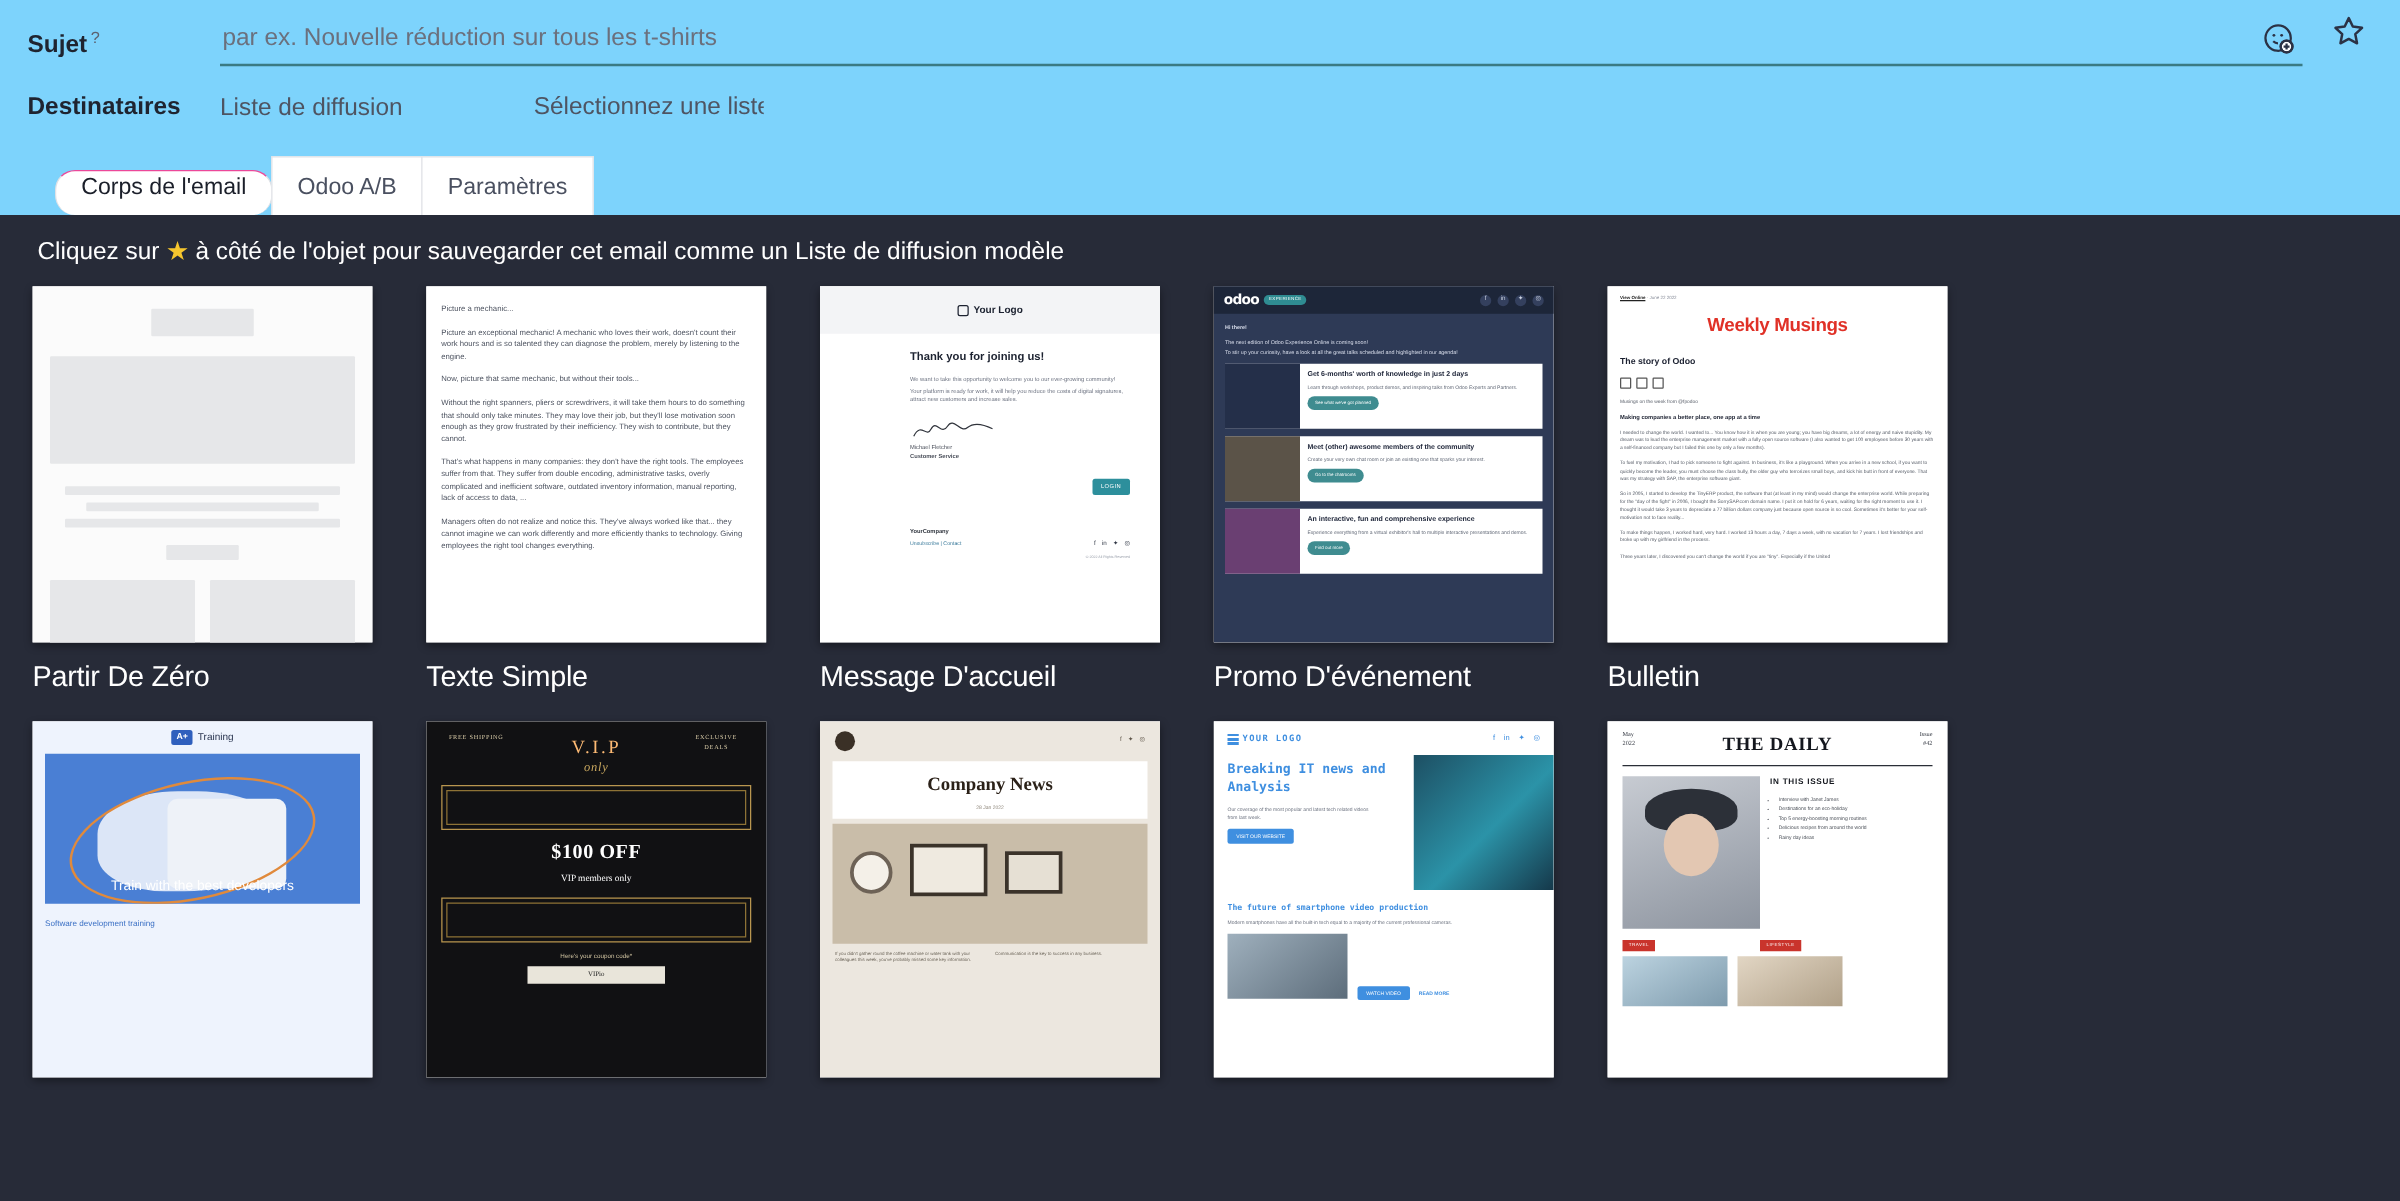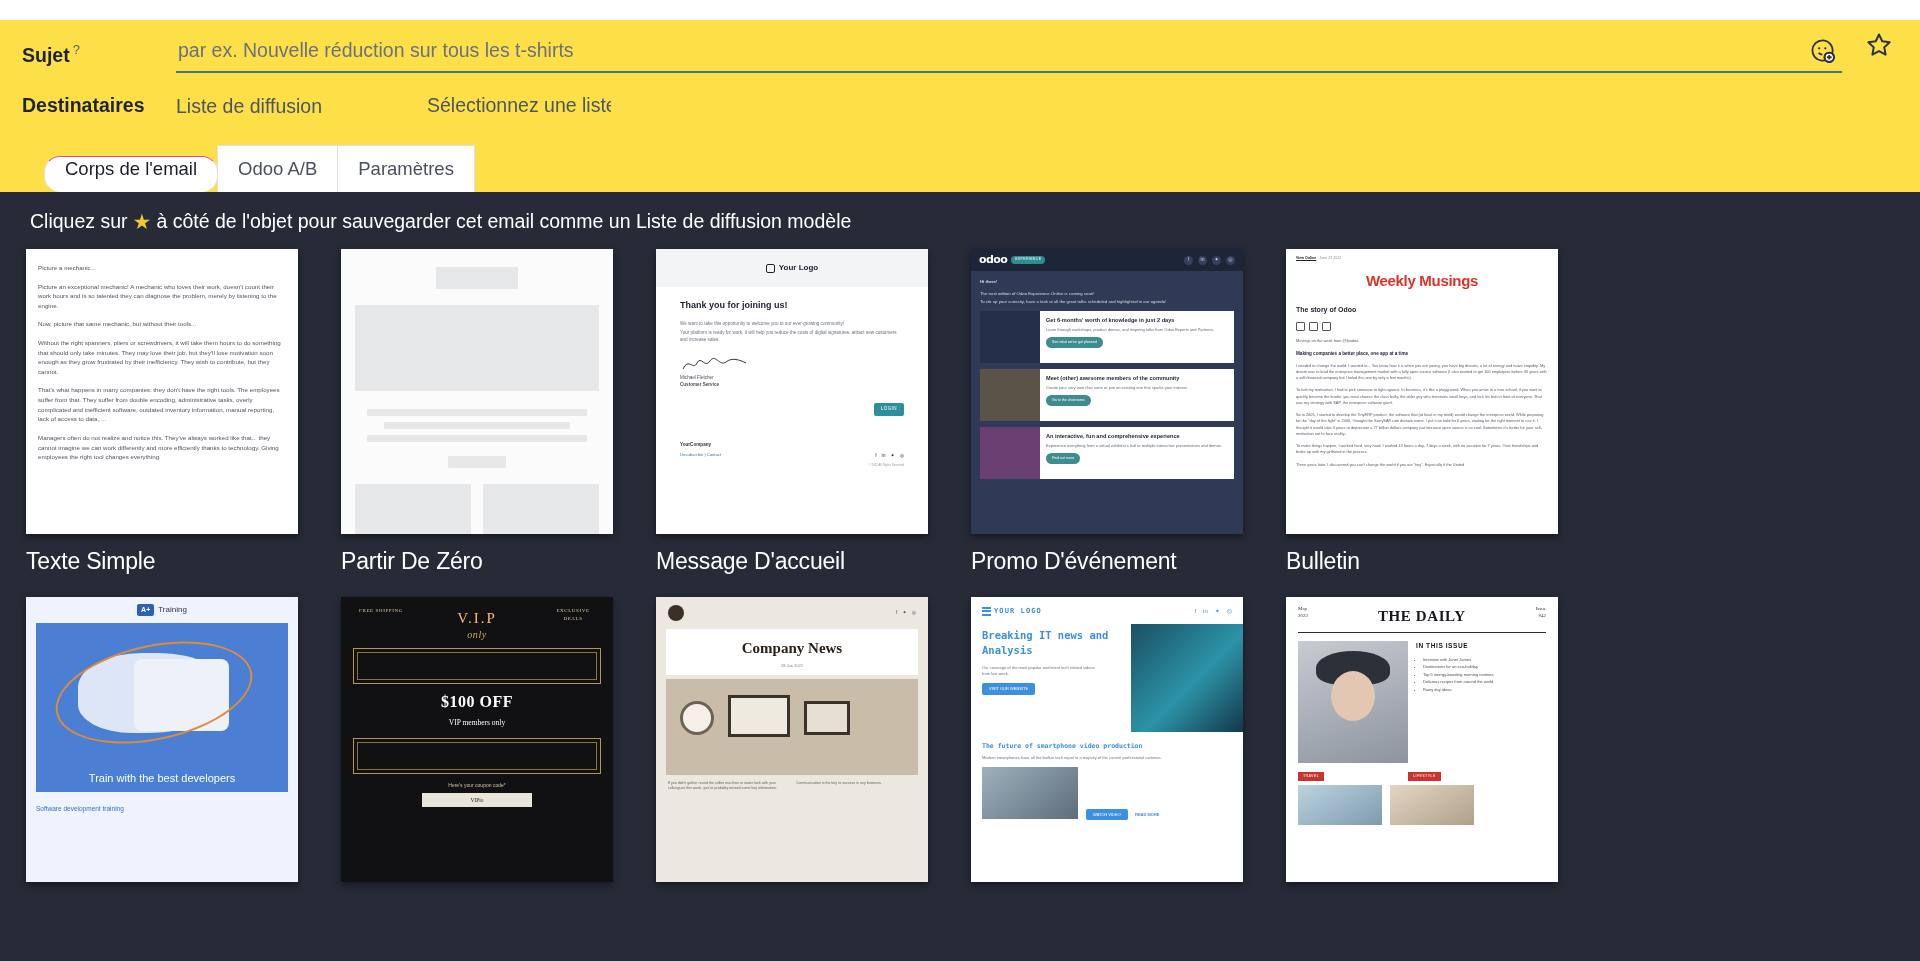--- a/index.html
+++ b/index.html
@@ -9,24 +9,23 @@
     width: 1920px; height: 961px;
     overflow: hidden;
     font-family: "Liberation Sans", "DejaVu Sans", sans-serif;
     background: #ffffff;
     color: #2b2f3a;
   }
   .app { width: 1920px; height: 961px; position: relative; display: flex; flex-direction: column; }
 
   
   .form-area {
-    background: #fde047;
+    background: #7dd3fc;
     padding: 14px 22px 0 22px;
     flex: 0 0 auto;
-    margin-top: 20px;
   }
   .field-row {
     display: flex;
     align-items: flex-start;
     min-height: 42px;
   }
   .field-label {
     font-weight: 700;
     font-size: 19.5px;
     color: #1f2430;
@@ -181,21 +180,21 @@
   .t-plain { padding: 14px 12px; background:#fff; }
   .t-plain p { margin: 0 0 9px 0; font-size: 6.2px; line-height: 1.55; color: #4d5360; }
 
   
   .t-scratch { background:#fbfbfb; padding: 12px 14px; }
   .blk { background: #e6e7e9; border-radius: 1px; }
 
   
   .t-welcome { background:#fff; }
   .t-welcome .wl-head { background:#f3f4f6; height: 38px; display:flex; align-items:center; justify-content:center; gap:4px; }
-  .t-welcome .wl-body { padding: 12px 24px; }
+  .t-welcome .wl-body { padding: 12px 24px; margin-left: 48px; }
   .t-welcome h4 { margin: 0 0 8px 0; font-size: 9px; color:#1c2230; }
   .t-welcome p { margin:0 0 3px 0; font-size:4.6px; color:#6c7280; }
   .wl-btn { background:#2d8f9c; color:#fff; font-size:4.6px; padding:3px 7px; display:inline-block; border-radius:2px; letter-spacing:.4px;}
 
   
   .t-event { background:#2e3a56; height:100%; }
   .ev-bar { background:#1d2639; height:22px; display:flex; align-items:center; padding:0 8px; justify-content:space-between;}
   .ev-logo { color:#fff; font-weight:700; font-size:11px; letter-spacing:-.6px; font-family:"DejaVu Sans", sans-serif;}
   .ev-pill { background:#2f8c92; color:#fff; font-size:3.6px; padding:1.5px 4px; border-radius:6px; margin-left:4px; letter-spacing:.3px;}
   .ev-socials { display:flex; gap:5px; }
@@ -217,21 +216,21 @@
   .nw-icons { display:flex; gap:4px; margin-bottom:7px;}
   .nw-icons i { width:9px;height:9px;border:1px solid #555;border-radius:1px;display:inline-block;}
   .nw-p { font-size:3.9px; color:#555b66; margin:0 0 6px; line-height:1.6;}
   .nw-h { font-size:4.6px; font-weight:700; color:#1b2030; margin:0 0 5px;}
 
   
   .t-train { background:#eef3fd; height:100%;}
   .tr-head { height:26px; display:flex; align-items:center; justify-content:center; gap:4px;}
   .tr-badge { background:#2f5fbd; color:#fff; font-size:7px; font-weight:700; padding:1px 4px; border-radius:2px;}
   .tr-badge-t { color:#2a3550; font-size:8px;}
-  .tr-hero { margin:0 10px; background:#4a7fd4; height:169px; position:relative; overflow:hidden;}
+  .tr-hero { margin:0 10px; background:#4a7fd4; height:120px; position:relative; overflow:hidden;}
   .tr-ellipse { position:absolute; width:200px; height:95px; border:2.5px solid #e08a3c; border-radius:50%; left:18px; top:22px; transform:rotate(-12deg);}
   .tr-blob { position:absolute; width:150px;height:80px; background:#dce6f7; border-radius:48% 52% 60% 40%; left:42px; top:30px;}
   .tr-blob2 { position:absolute; width:95px;height:72px; background:#eef2f8; border-radius:8px; left:98px; top:36px;}
   .tr-cap { color:#fff; text-align:center; font-size:11px; padding:10px 0 0;}
   .tr-sub { color:#3a6fc4; font-size:6.5px; padding:12px 10px 0;}
 
   
   .t-vip { background:#111113; height:100%; color:#e9d9b0; position:relative;}
   .vip-row { display:flex; justify-content:space-between; align-items:flex-start; padding:10px 14px 0; font-size:5px; letter-spacing:.6px; font-family:"Liberation Serif", serif; color:#d8cba8;}
   .vip-center { text-align:center; }
@@ -351,49 +350,49 @@
     <div class="gallery-note">
       <span>Cliquez sur</span>
       <span class="star-inline">★</span>
       <span>à côté de l'objet pour sauvegarder cet email comme un Liste de diffusion modèle</span>
     </div>
 
     <div class="grid">
 
       <div class="card">
         <div class="thumb">
-          <div class="mini t-plain">
-            <p>Picture a mechanic...</p>
-            <p>Picture an exceptional mechanic! A mechanic who loves their work, doesn't count their work hours and is so talented they can diagnose the problem, merely by listening to the engine.</p>
-            <p>Now, picture that same mechanic, but without their tools...</p>
-            <p>Without the right spanners, pliers or screwdrivers, it will take them hours to do something that should only take minutes. They may love their job, but they'll lose motivation soon enough as they grow frustrated by their inefficiency. They wish to contribute, but they cannot.</p>
-            <p>That's what happens in many companies: they don't have the right tools. The employees suffer from that. They suffer from double encoding, administrative tasks, overly complicated and inefficient software, outdated inventory information, manual reporting, lack of access to data, ...</p>
-            <p>Managers often do not realize and notice this. They've always worked like that... they cannot imagine we can work differently and more efficiently thanks to technology. Giving employees the right tool changes everything.</p>
-          </div>
-        </div>
-        <div class="card-title">Texte Simple</div>
-      </div>
-
-      <div class="card">
-        <div class="thumb">
           <div class="mini t-scratch">
             <div class="blk" style="height:22px;width:82px;margin:6px auto 16px;"></div>
             <div class="blk" style="height:86px;width:100%;margin-bottom:18px;"></div>
             <div class="blk" style="height:7px;width:90%;margin:0 auto 6px;"></div>
             <div class="blk" style="height:7px;width:76%;margin:0 auto 6px;"></div>
             <div class="blk" style="height:7px;width:90%;margin:0 auto 14px;"></div>
             <div class="blk" style="height:12px;width:58px;margin:0 auto 16px;"></div>
             <div style="display:flex;gap:12px;margin-bottom:12px;">
               <div class="blk" style="height:52px;flex:1;"></div>
               <div class="blk" style="height:52px;flex:1;"></div>
             </div>
 
           </div>
         </div>
         <div class="card-title">Partir De Zéro</div>
+      </div>
+
+      <div class="card">
+        <div class="thumb">
+          <div class="mini t-plain">
+            <p>Picture a mechanic...</p>
+            <p>Picture an exceptional mechanic! A mechanic who loves their work, doesn't count their work hours and is so talented they can diagnose the problem, merely by listening to the engine.</p>
+            <p>Now, picture that same mechanic, but without their tools...</p>
+            <p>Without the right spanners, pliers or screwdrivers, it will take them hours to do something that should only take minutes. They may love their job, but they'll lose motivation soon enough as they grow frustrated by their inefficiency. They wish to contribute, but they cannot.</p>
+            <p>That's what happens in many companies: they don't have the right tools. The employees suffer from that. They suffer from double encoding, administrative tasks, overly complicated and inefficient software, outdated inventory information, manual reporting, lack of access to data, ...</p>
+            <p>Managers often do not realize and notice this. They've always worked like that... they cannot imagine we can work differently and more efficiently thanks to technology. Giving employees the right tool changes everything.</p>
+          </div>
+        </div>
+        <div class="card-title">Texte Simple</div>
       </div>
 
       <div class="card">
         <div class="thumb">
           <div class="mini t-welcome">
             <div class="wl-head">
               <span style="display:inline-block;width:9px;height:9px;border:1.3px solid #1c2230;border-radius:2px;"></span>
               <span style="font-size:8px;font-weight:700;color:#1c2230;">Your Logo</span>
             </div>
             <div class="wl-body">

